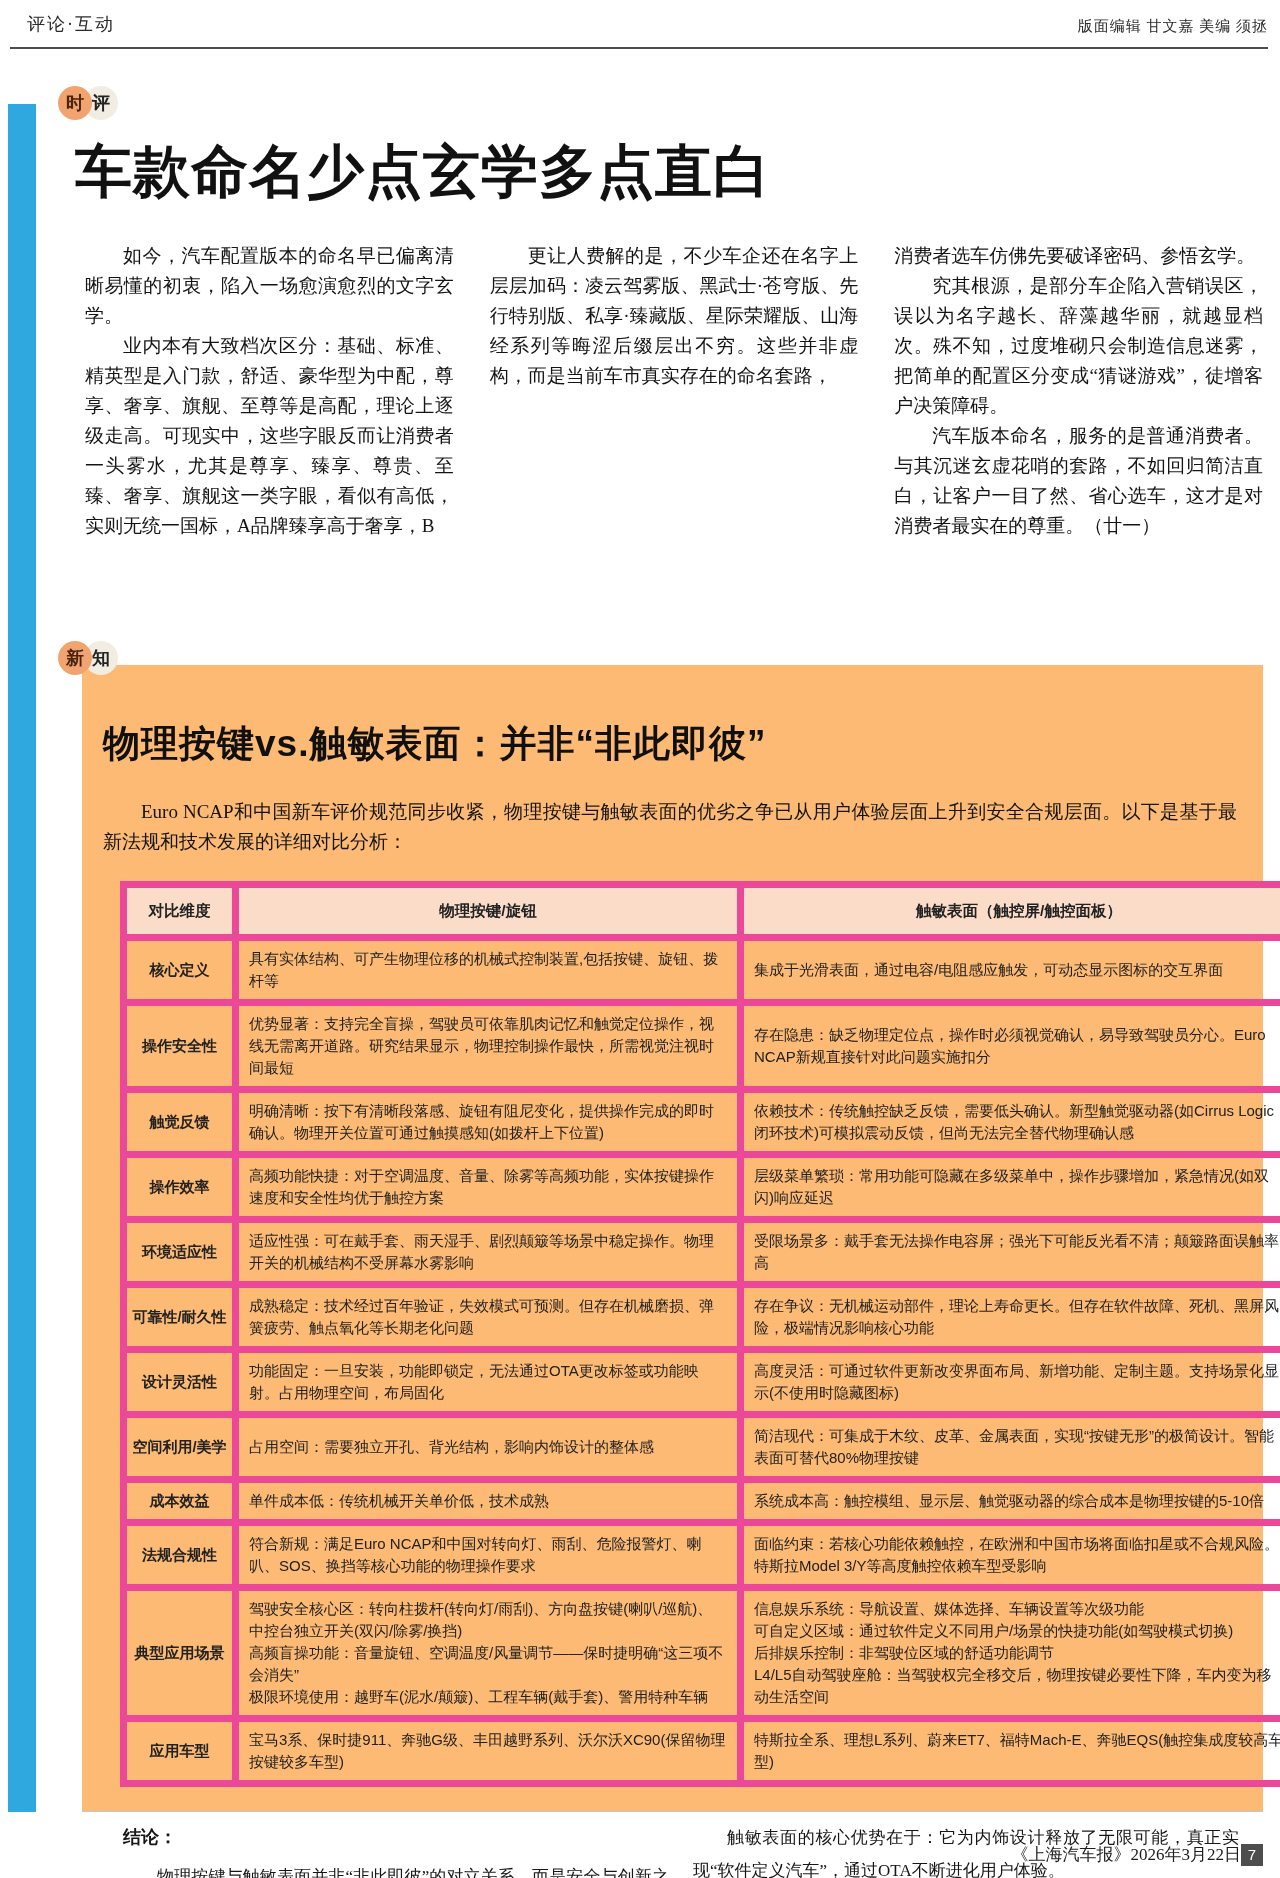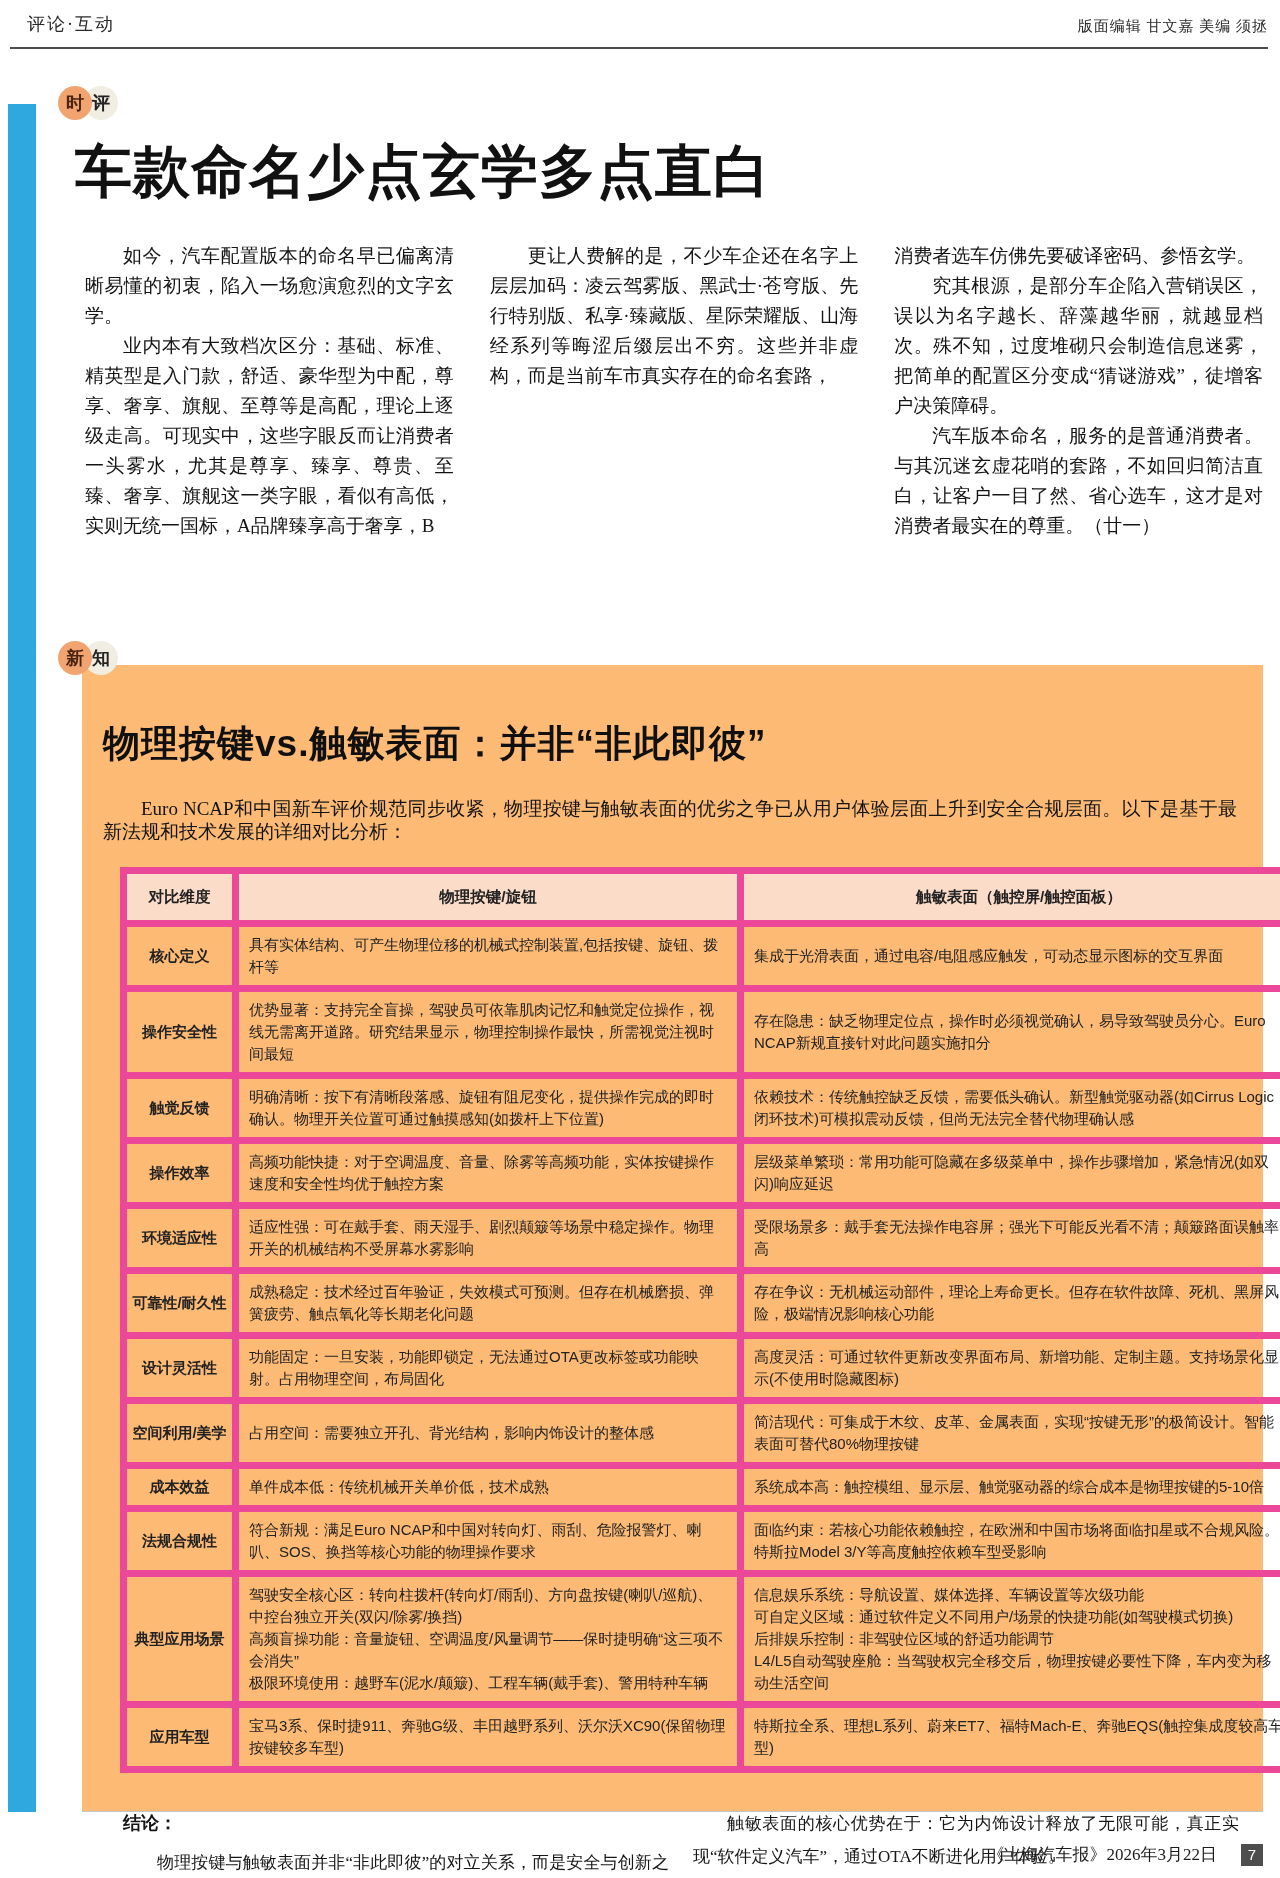--- a/index.html
+++ b/index.html
@@ -41,21 +41,21 @@
   .xinzhi .badge { position:absolute; left:0; top:0; z-index:3; }
   .panel {
     margin:24px 0 0 24px; height:1147px; box-sizing:border-box;
     border-bottom:1px solid #c2c8c2; position:relative;
   }
   .panel h2 {
     margin:0; padding:54px 0 0 21px; font-size:37px; font-weight:900; color:#101010;
     letter-spacing:1px; font-family:"Liberation Sans", sans-serif;
   }
   .panel .intro {
-    margin:28px 26px 0 21px; text-indent:2em; font-size:19px; line-height:23px;
+    margin:28px 26px 0 21px; text-indent:2em; font-size:19px; line-height:30px;
     text-align:justify; color:#141414; font-family:"Liberation Serif", serif;
   }
   table.cmp {
     border-collapse:collapse; margin:24px 22px 0 38px; width:1181px;
     font-size:15px; line-height:22px; table-layout:fixed;
     border:1.5px solid #666;
   }
   table.cmp th, table.cmp td { border:7px solid #ec4899; }
   table.cmp thead th {
     font-weight:bold; font-size:15.5px; text-align:center; padding:12px 4px; color:#222;
@@ -63,21 +63,21 @@
   table.cmp td { padding:7px 10px; vertical-align:middle; text-align:left; color:#222; white-space:pre-line; }
   table.cmp td.dim { font-weight:bold; text-align:center; padding:7px 2px; font-size:15px; }
   
   .conclusion { display:flex; gap:24px; margin:34px 24px 0 41px; }
   .conclusion > div { flex:1; font-family:"Liberation Serif", serif; font-size:17px; line-height:33px; text-align:justify; color:#161616; }
   .conclusion h3 { margin:0 0 6px 0; font-size:18px; font-weight:bold; }
   .conclusion p { margin:0; text-indent:2em; }
   
   .pagefoot {
     position:absolute; right:17px; bottom:12px;
-    display:flex; align-items:center; gap:24px;
+    display:flex; align-items:center; gap:0;
     font-family:"Liberation Serif", serif; font-size:17px; color:#1c1c1c;
   }
   .pageno {
     width:22px; height:22px; display:flex; align-items:center; justify-content:center;
     background:#4d4d4d; color:#fff; font-size:15px; font-family:"Liberation Sans", sans-serif;
   }
 </style>
 </head>
 <body>
 

